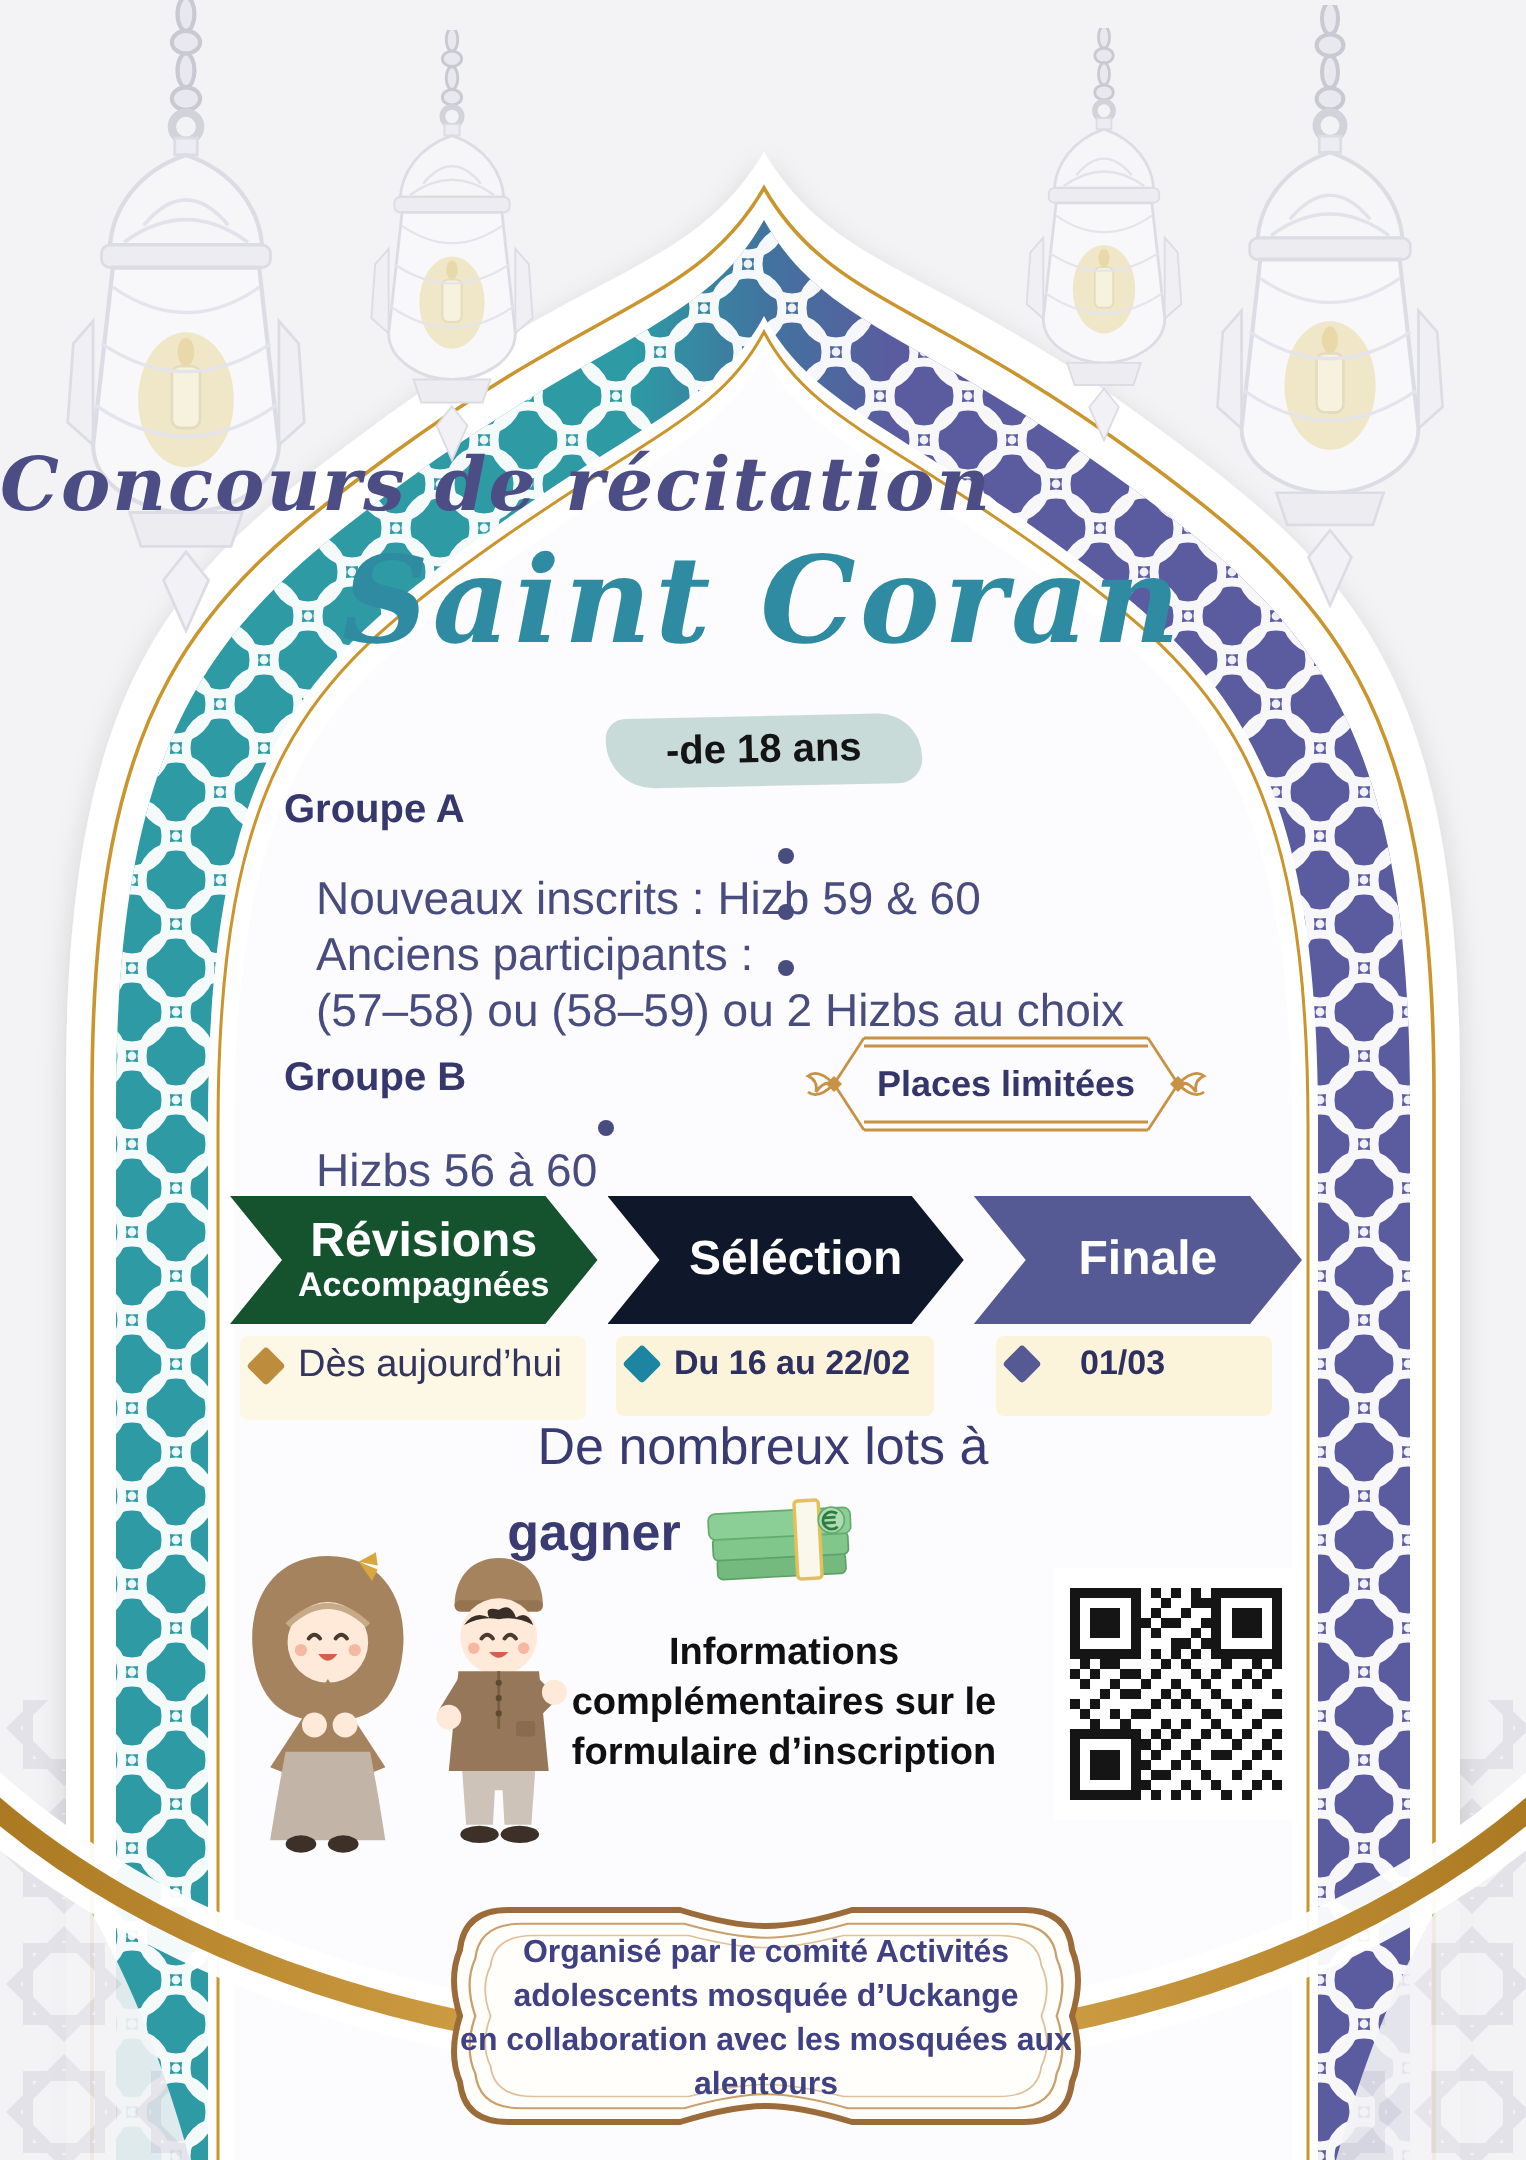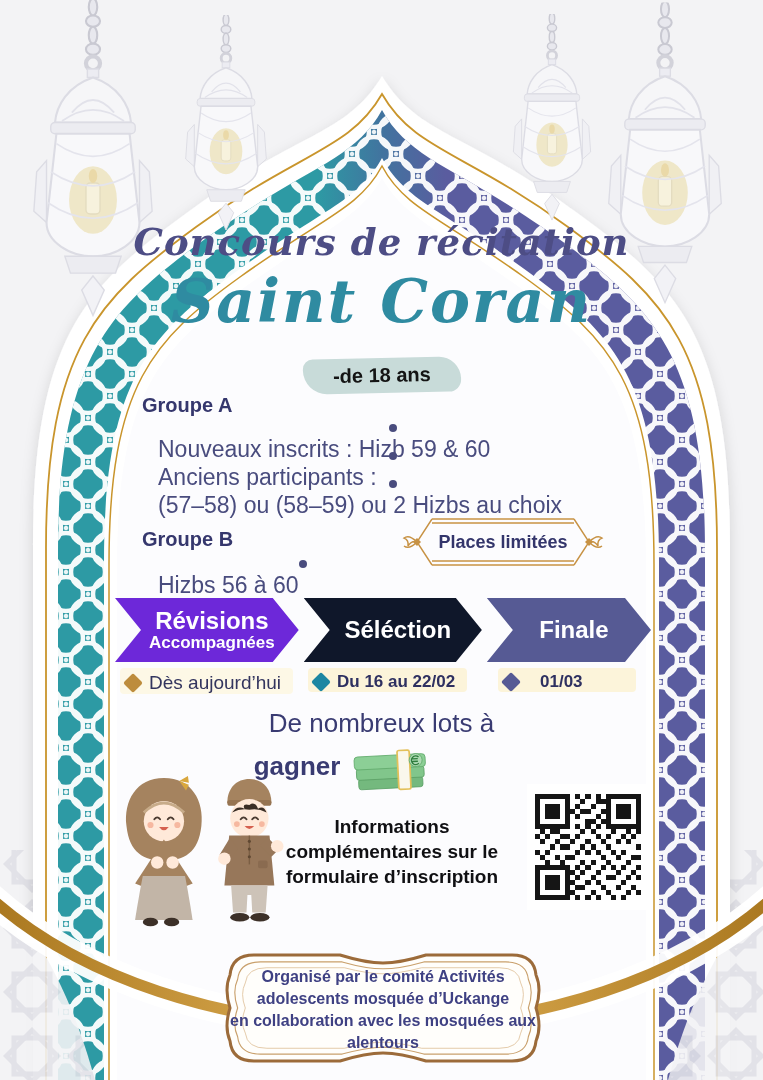--- a/index.html
+++ b/index.html
@@ -4,21 +4,21 @@
 <style>
   html,body{margin:0;padding:0;background:#f3f3f5;}
   .poster{
     position:relative;width:763px;height:1080px;overflow:hidden;
     background:#f3f3f5;font-family:"Liberation Sans",sans-serif;
   }
   .abs{position:absolute;}
   svg{display:block;}
   
   .title-script{
-    left:0;top:220px;width:763px;text-align:center;
+    left:0;top:220px;width:763px;
     font-family:"DejaVu Serif",serif;font-style:italic;font-weight:700;
     font-size:37px;color:#4d4d85;letter-spacing:1px;
   }
   .title-main{
     left:0;top:266px;width:763px;text-align:center;
     font-family:"DejaVu Serif",serif;font-style:italic;font-weight:700;
     font-size:60px;color:#2f8ba1;letter-spacing:2px;
   }
   .age-badge{
     left:0;top:358px;width:763px;text-align:center;
@@ -43,26 +43,26 @@
   .places .lbl{position:absolute;inset:0;display:flex;align-items:center;
     justify-content:center;font-weight:700;font-size:18px;color:#33356b;}
   
   .arrows{left:115px;top:598px;width:536px;height:64px;display:flex;gap:5px;}
   .arrow{height:64px;color:#fff;display:flex;flex-direction:column;
     align-items:center;justify-content:center;
     clip-path:polygon(0 0,calc(100% - 26px) 0,100% 50%,calc(100% - 26px) 100%,0 100%,26px 50%);
     padding-left:10px;}
   .arrow .l1{font-weight:700;font-size:24px;line-height:26px;}
   .arrow .l2{font-weight:700;font-size:17px;line-height:18px;}
-  .a-gold{background:#6d28d9;width:186px;align-items:center;}
+  .a-gold{background:#14532d;width:186px;align-items:center;}
   .a-teal{background:#0f172a;width:180px;}
   .a-purple{background:#565a94;width:165px;}
   
   .date-item{top:668px;display:flex;align-items:center;gap:9px;
-    background:#fcf4da;border-radius:4px;padding:4px 12px 0 6px;}
+    background:#fcf4da;border-radius:4px;padding:4px 12px 16px 6px;}
   .d0{left:120px;background:#fdf8e6;}
   .d1{left:308px;}
   .d2{left:498px;width:120px;justify-content:flex-start;gap:22px;}
   .diamond{width:14px;height:14px;transform:rotate(45deg);border-radius:2px;flex:0 0 14px;}
   .dm-gold{background:#bd8c3c;}
   .dm-teal{background:#1c86a2;}
   .dm-purple{background:#565a94;}
   .date-txt{font-size:17px;font-weight:700;color:#2e3060;}
   .d0 .date-txt{font-weight:400;font-size:19px;color:#33355e;}
   

